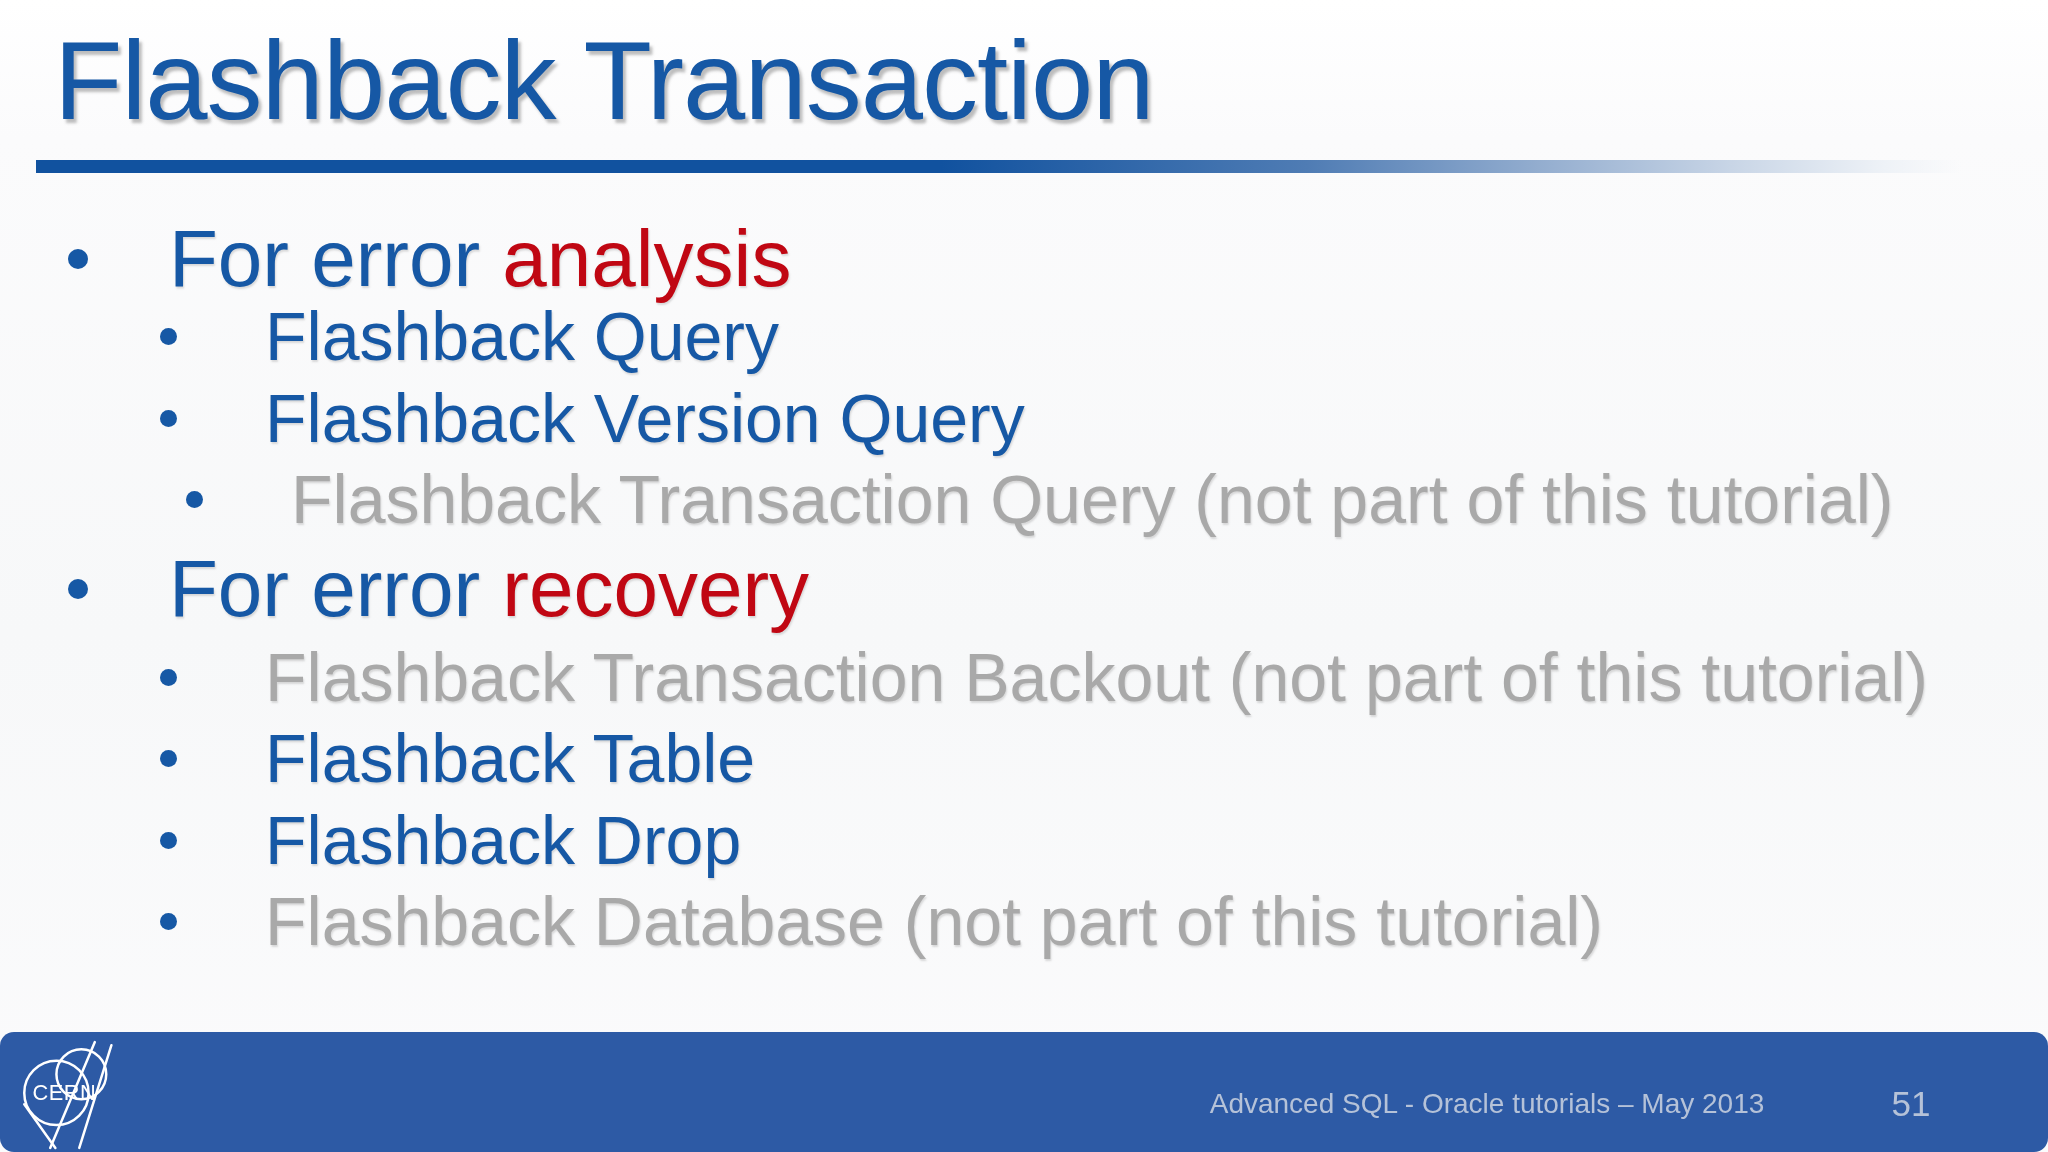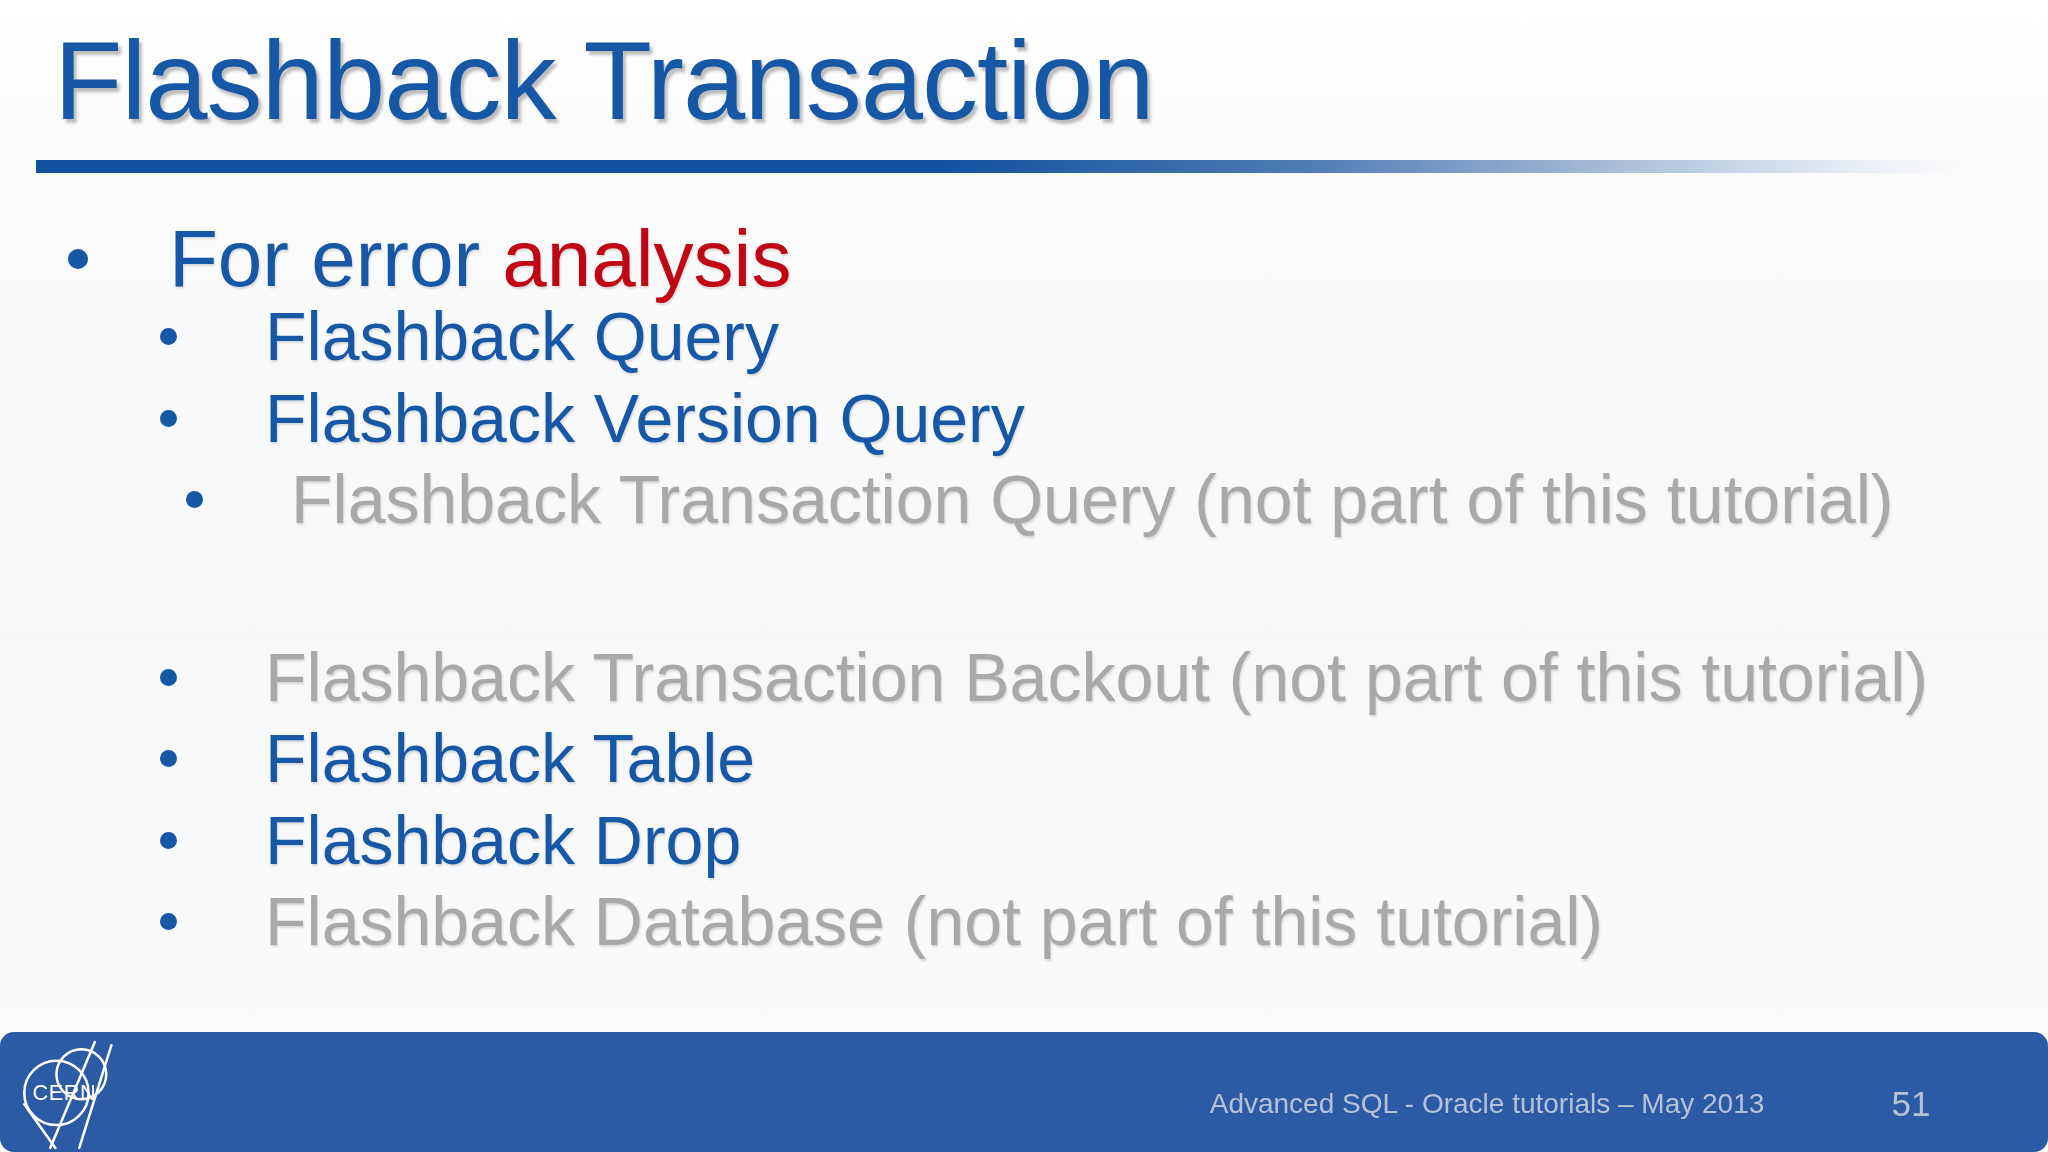--- a/index.html
+++ b/index.html
@@ -144,20 +144,24 @@
   <div id="row2" class="row l2">
     <span class="dot"></span>
     <span class="txt c-blue">Flashback Version Query</span>
   </div>
 
   <div id="row3" class="row l2">
     <span class="dot"></span>
     <span class="txt c-gray">Flashback Transaction Query (not part of this tutorial)</span>
   </div>
 
+  <div id="row4" class="row l1">
+    <span class="dot"></span>
+    <span class="txt"><span class="c-blue">For error </span><span class="c-red">recovery</span></span>
+  </div>
 
   <div id="row6" class="row l2">
     <span class="dot"></span>
     <span class="txt c-blue">Flashback Table</span>
   </div>
 
   <div id="row5" class="row l2">
     <span class="dot"></span>
     <span class="txt c-gray">Flashback Transaction Backout (not part of this tutorial)</span>
   </div>

